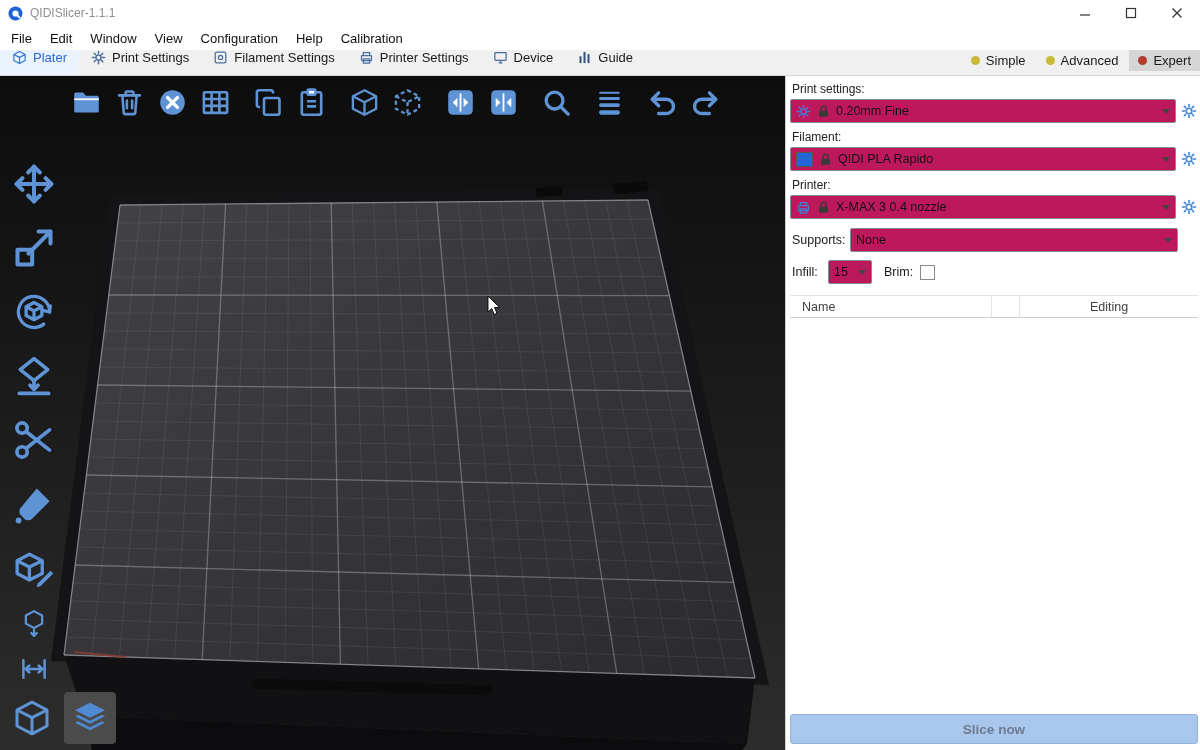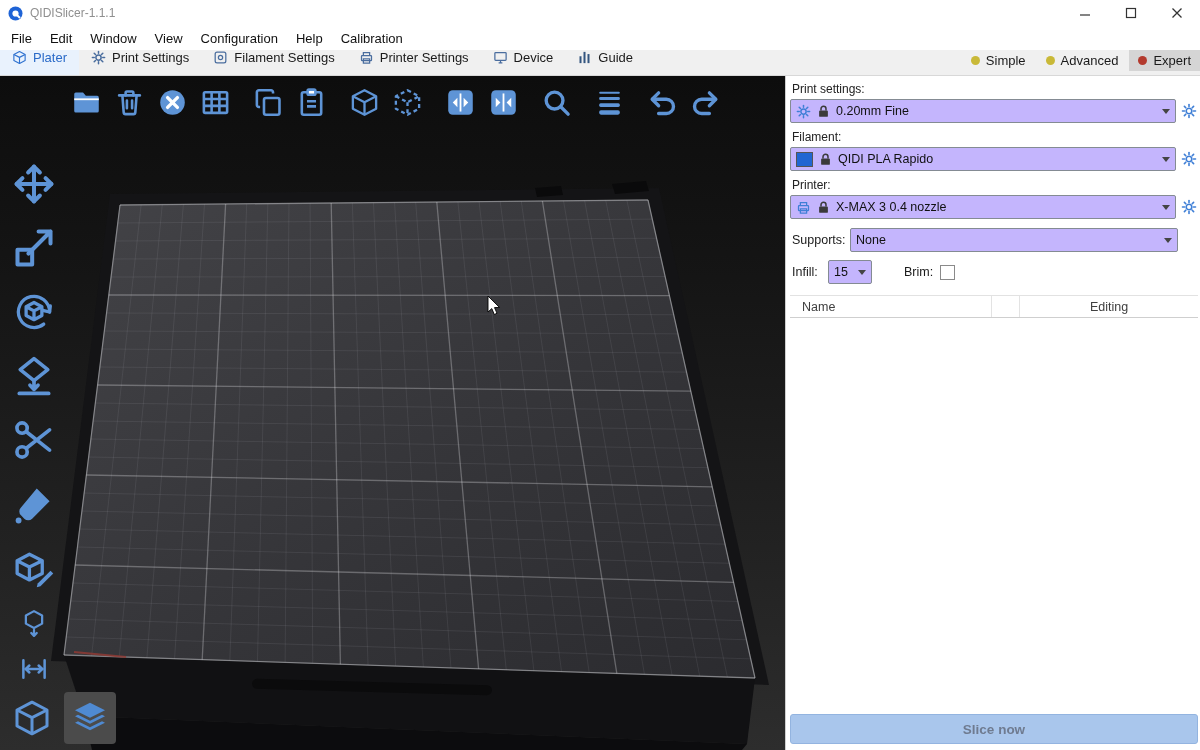--- a/index.html
+++ b/index.html
@@ -45,36 +45,36 @@
   .view-switch{position:absolute;left:6px;bottom:6px;display:flex;gap:6px}
   .vbtn{width:52px;height:52px;display:flex;align-items:center;justify-content:center;color:#5e94d6;border-radius:4px;background:none;border:none}
   .vbtn.active{background:#4b4b4b;color:#4f8ad2}
   .vbtn svg{width:40px;height:40px}
   .cursor{position:absolute;left:487px;top:219px}
 
   
   .sidebar{position:absolute;top:76px;left:785px;width:415px;height:674px;background:#fff;border-left:1px solid #cfcfcf;display:flex;flex-direction:column;padding:3px 2px 6px 4px}
   .side-label{font-size:12px;color:#222;margin:3px 0 3px 2px}
   .combo-row{display:flex;align-items:center;gap:4px;margin-bottom:4px}
-  .combo{flex:1;height:24px;border:1px solid #848b93;border-radius:2px;background:#c4b5fd;display:flex;align-items:center;padding-left:5px;gap:5px;min-width:0}
+  .combo{flex:1;height:24px;border:1px solid #848b93;border-radius:2px;background:#be185d;display:flex;align-items:center;padding-left:5px;gap:5px;min-width:0}
   .combo-text{font-size:12.5px;color:#111;flex:1;white-space:nowrap;overflow:hidden}
   .chev{width:18px;height:100%;display:flex;align-items:center;justify-content:center;flex:none}
   .chev::after{content:"";border-left:4px solid transparent;border-right:4px solid transparent;border-top:5px solid #444}
   .cicon{display:flex;align-items:center;flex:none}
   .cicon svg{width:15px;height:15px}
   .lockc{color:#3a3a3a}.bluec{color:#3f7fd6}
   .gearbtn{width:18px;height:20px;display:flex;align-items:center;justify-content:center;color:#3f7fd6;background:none;border:none;flex:none}
   .gearbtn svg{width:16px;height:16px}
   .swatch{width:17px;height:15px;background:#2166d2;border:1px solid #555;flex:none}
   .row{display:flex;align-items:center;margin:5px 0 3px 2px;font-size:12.5px}
   .lbl-supports{width:58px}
   .combo-supports{margin-right:20px}
   .lbl-infill{width:36px}
   .combo-infill{flex:none;width:44px}
-  .lbl-brim{margin-left:32px}
+  .lbl-brim{margin-left:12px}
   .checkbox{width:15px;height:15px;border:1px solid #8a8a8a;background:#fff;margin-left:7px;display:inline-block}
   .table-hdr{display:flex;border-top:1px solid #e2e2e2;border-bottom:1px solid #cfcfcf;height:23px;align-items:stretch;margin-top:8px;font-size:12.5px;color:#404040}
   .col-name{width:202px;padding-left:12px;border-right:1px solid #e3e3e3;display:flex;align-items:center}
   .col-mid{width:28px;border-right:1px solid #e3e3e3}
   .col-edit{flex:1;display:flex;align-items:center;justify-content:center}
   .table-body{flex:1;background:#fff}
   .slice-btn{height:30px;margin-top:auto;background:#a9c6ec;border:1px solid #93b4e0;border-radius:3px;color:#6f7b90;font-weight:bold;font-size:13.5px;display:flex;align-items:center;justify-content:center}
 </style>
 </head>
 <body>

